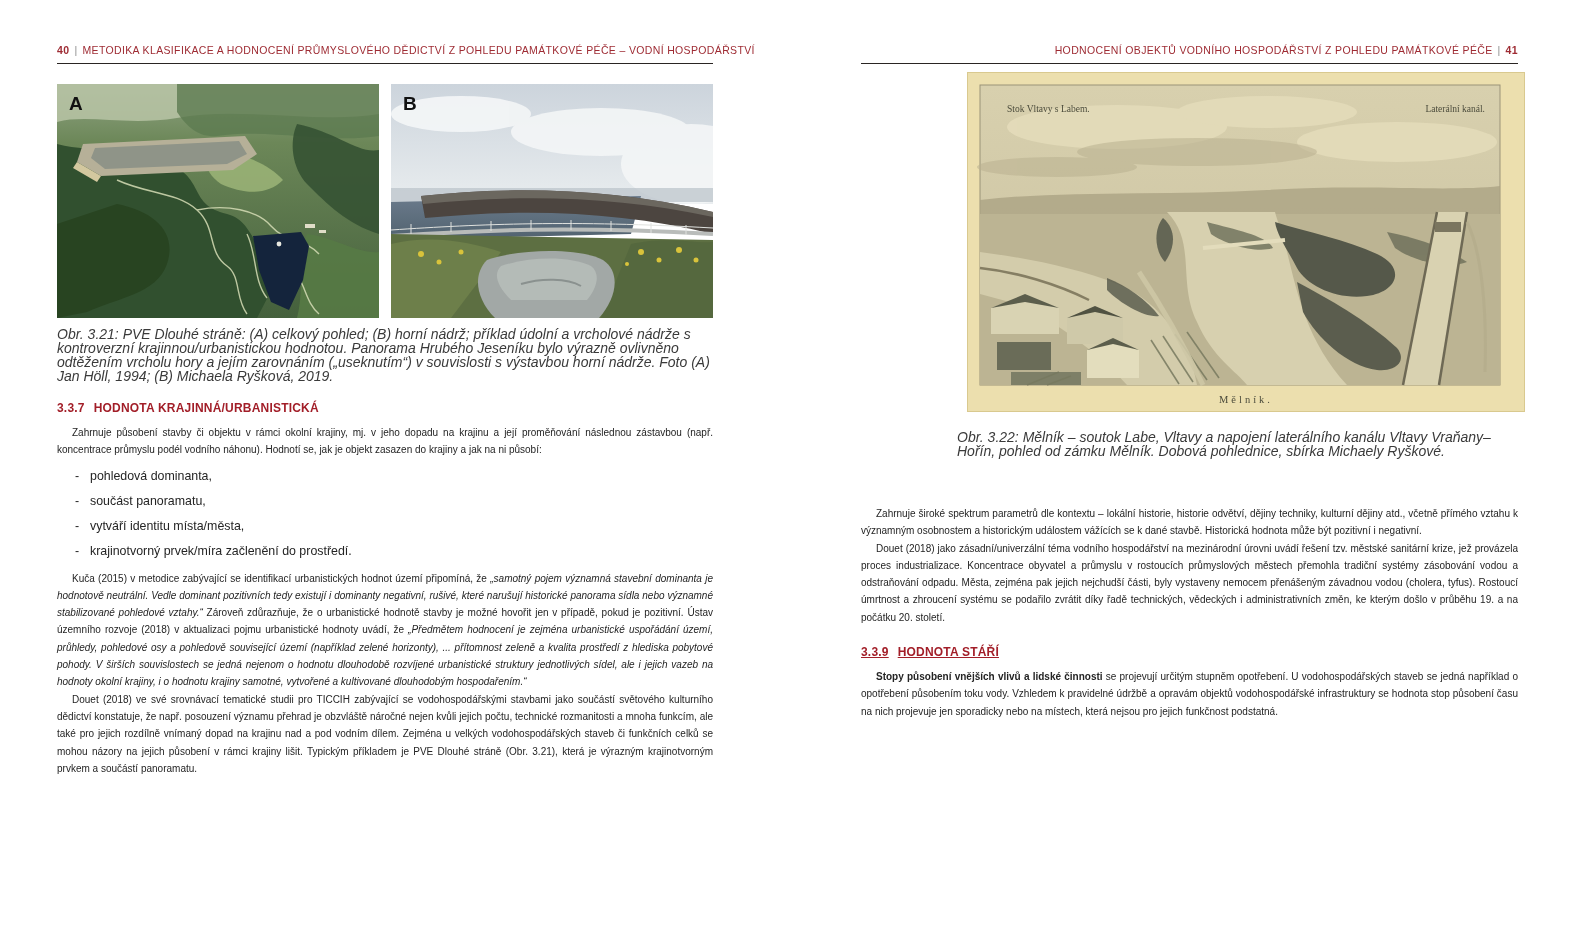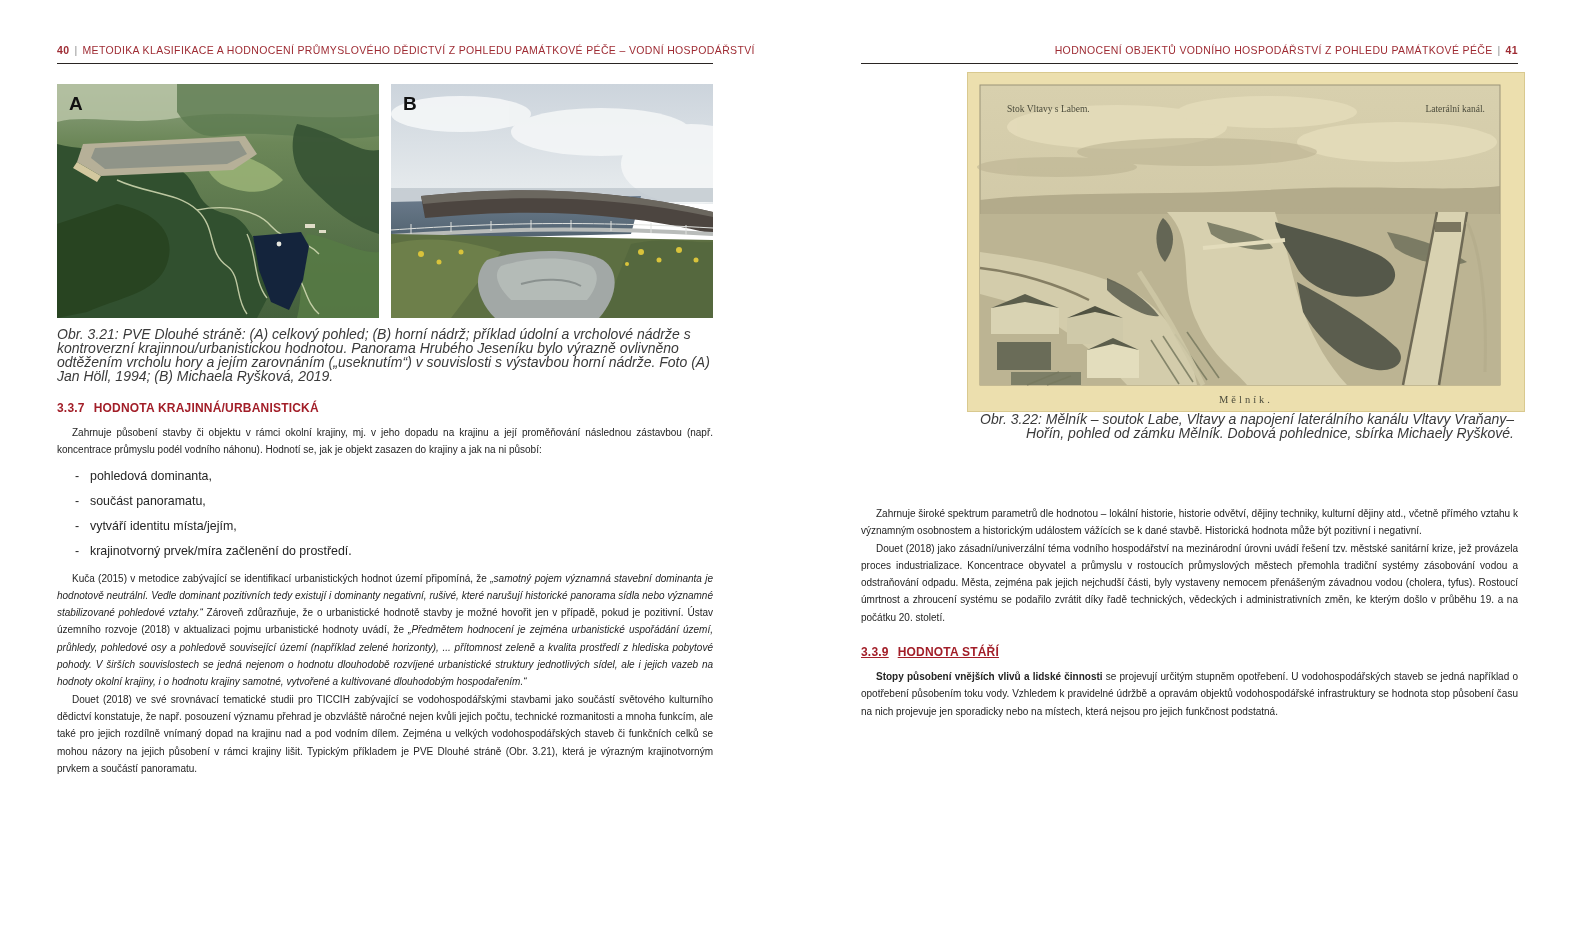--- a/index.html
+++ b/index.html
@@ -27,21 +27,21 @@
   .figure-321{position:absolute;top:84px;left:0;width:656px;height:234px;display:flex;gap:12px;}
   .figure-321 svg{display:block;}
   .postcard-wrap{position:absolute;top:72px;left:96px;width:558px;height:340px;margin-left:10px;}
 
   .caption{
     position:absolute;left:0;right:0;
     font-size:14px;line-height:14px;font-style:italic;color:#3a3a3a;
     text-align:left;
   }
   .caption-321{top:327px;}
-  .caption-322{top:412px;text-align:right;}
+  .caption-322{top:430px;}
 
   
   .textflow{position:absolute;left:0;right:0;}
   .tf-left{top:401px;}
   .tf-right{top:505px;}
   h2.sec{
     margin:0 0 9px 0;font-size:12px;font-weight:bold;color:#a21e28;
     letter-spacing:.2px;
   }
   h2.sec .num{margin-right:9px;}
@@ -179,21 +179,21 @@
   <div class="caption caption-321">Obr. 3.21: PVE Dlouhé stráně: (A) celkový pohled; (B) horní nádrž; příklad údolní a vrcholové nádrže s kontroverzní krajinnou/urbanistickou hodnotou. Panorama Hrubého Jeseníku bylo výrazně ovlivněno odtěžením vrcholu hory a jejím zarovnáním („useknutím“) v souvislosti s výstavbou horní nádrže. Foto (A) Jan Höll, 1994; (B) Michaela Ryšková, 2019.</div>
 
   <div class="textflow tf-left">
     <h2 class="sec">
       <span class="num">3.3.7</span><span>HODNOTA KRAJINNÁ/URBANISTICKÁ</span>
     </h2>
     <p class="body">Zahrnuje působení stavby či objektu v rámci okolní krajiny, mj. v jeho dopadu na krajinu a její proměňování následnou zástavbou (např. koncentrace průmyslu podél vodního náhonu). Hodnotí se, jak je objekt zasazen do krajiny a jak na ni působí:</p>
     <ul class="dashlist">
       <li><span class="marker">-</span><span>pohledová dominanta,</span></li>
       <li><span class="marker">-</span><span>součást panoramatu,</span></li>
-      <li><span class="marker">-</span><span>vytváří identitu místa/jejím,</span></li>
+      <li><span class="marker">-</span><span>vytváří identitu místa/města,</span></li>
       <li><span class="marker">-</span><span>krajinotvorný prvek/míra začlenění do prostředí.</span></li>
     </ul>
     <p class="body"><span>Kuča (2015) v metodice zabývající se identifikací urbanistických hodnot území připomíná, že </span><i>„samotný pojem významná stavební dominanta je hodnotově neutrální. Vedle dominant pozitivních tedy existují i dominanty negativní, rušivé, které narušují historické panorama sídla nebo významné stabilizované pohledové vztahy.“</i><span> Zároveň zdůrazňuje, že o urbanistické hodnotě stavby je možné hovořit jen v případě, pokud je pozitivní. Ústav územního rozvoje (2018) v aktualizaci pojmu urbanistické hodnoty uvádí, že </span><i>„Předmětem hodnocení je zejména urbanistické uspořádání území, průhledy, pohledové osy a pohledově související území (například zelené horizonty), ... přítomnost zeleně a kvalita prostředí z hlediska pobytové pohody. V širších souvislostech se jedná nejenom o hodnotu dlouhodobě rozvíjené urbanistické struktury jednotlivých sídel, ale i jejich vazeb na hodnoty okolní krajiny, i o hodnotu krajiny samotné, vytvořené a kultivované dlouhodobým hospodařením.“</i></p>
     <p class="body">Douet (2018) ve své srovnávací tematické studii pro TICCIH zabývající se vodohospodářskými stavbami jako součástí světového kulturního dědictví konstatuje, že např. posouzení významu přehrad je obzvláště náročné nejen kvůli jejich počtu, technické rozmanitosti a mnoha funkcím, ale také pro jejich rozdílně vnímaný dopad na krajinu nad a pod vodním dílem. Zejména u velkých vodohospodářských staveb či funkčních celků se mohou názory na jejich působení v rámci krajiny lišit. Typickým příkladem je PVE Dlouhé stráně (Obr. 3.21), která je výrazným krajinotvorným prvkem a součástí panoramatu.</p>
   </div>
 </div>
 
 <div class="col col-right" style="height:713px;">
 
   <div class="runhead runhead-right">
@@ -284,21 +284,21 @@
 
       <text x="40" y="40" font-family="Liberation Serif,serif" font-size="9.5" fill="#4c4c3c">Stok Vltavy s Labem.</text>
       <text x="518" y="40" text-anchor="end" font-family="Liberation Serif,serif" font-size="9.5" fill="#4c4c3c">Laterální kanál.</text>
       <text x="279" y="331" text-anchor="middle" font-family="Liberation Serif,serif" font-size="10.5" letter-spacing="3" fill="#4c4c3c">Mělník.</text>
     </svg>
   </div>
 
   <div class="caption caption-322" style="left:96px;right:4px;">Obr. 3.22: Mělník – soutok Labe, Vltavy a napojení laterálního kanálu Vltavy Vraňany–Hořín, pohled od zámku Mělník. Dobová pohlednice, sbírka Michaely Ryškové.</div>
 
   <div class="textflow tf-right">
-    <p class="body">Zahrnuje široké spektrum parametrů dle hodnotou – lokální historie, historie odvětví, dějiny techniky, kulturní dějiny atd., včetně přímého vztahu k významným osobnostem a historickým událostem vážících se k dané stavbě. Historická hodnota může být pozitivní i negativní.</p>
+    <p class="body">Zahrnuje široké spektrum parametrů dle kontextu – lokální historie, historie odvětví, dějiny techniky, kulturní dějiny atd., včetně přímého vztahu k významným osobnostem a historickým událostem vážících se k dané stavbě. Historická hodnota může být pozitivní i negativní.</p>
     <p class="body">Douet (2018) jako zásadní/univerzální téma vodního hospodářství na mezinárodní úrovni uvádí řešení tzv. městské sanitární krize, jež provázela proces industrializace. Koncentrace obyvatel a průmyslu v rostoucích průmyslových městech přemohla tradiční systémy zásobování vodou a odstraňování odpadu. Města, zejména pak jejich nejchudší části, byly vystaveny nemocem přenášeným závadnou vodou (cholera, tyfus). Rostoucí úmrtnost a zhroucení systému se podařilo zvrátit díky řadě technických, vědeckých i administrativních změn, ke kterým došlo v průběhu 19. a na počátku 20. století.</p>
 
     <h2 class="sec follow">
       <span class="num">3.3.9</span><span>HODNOTA STÁŘÍ</span>
     </h2>
     <p class="body"><b>Stopy působení vnějších vlivů a lidské činnosti</b><span> se projevují určitým stupněm opotřebení. U vodohospodářských staveb se jedná například o opotřebení působením toku vody. Vzhledem k pravidelné údržbě a opravám objektů vodohospodářské infrastruktury se hodnota stop působení času na nich projevuje jen sporadicky nebo na místech, která nejsou pro jejich funkčnost podstatná.</span></p>
   </div>
 </div>
 
 </body></html>

